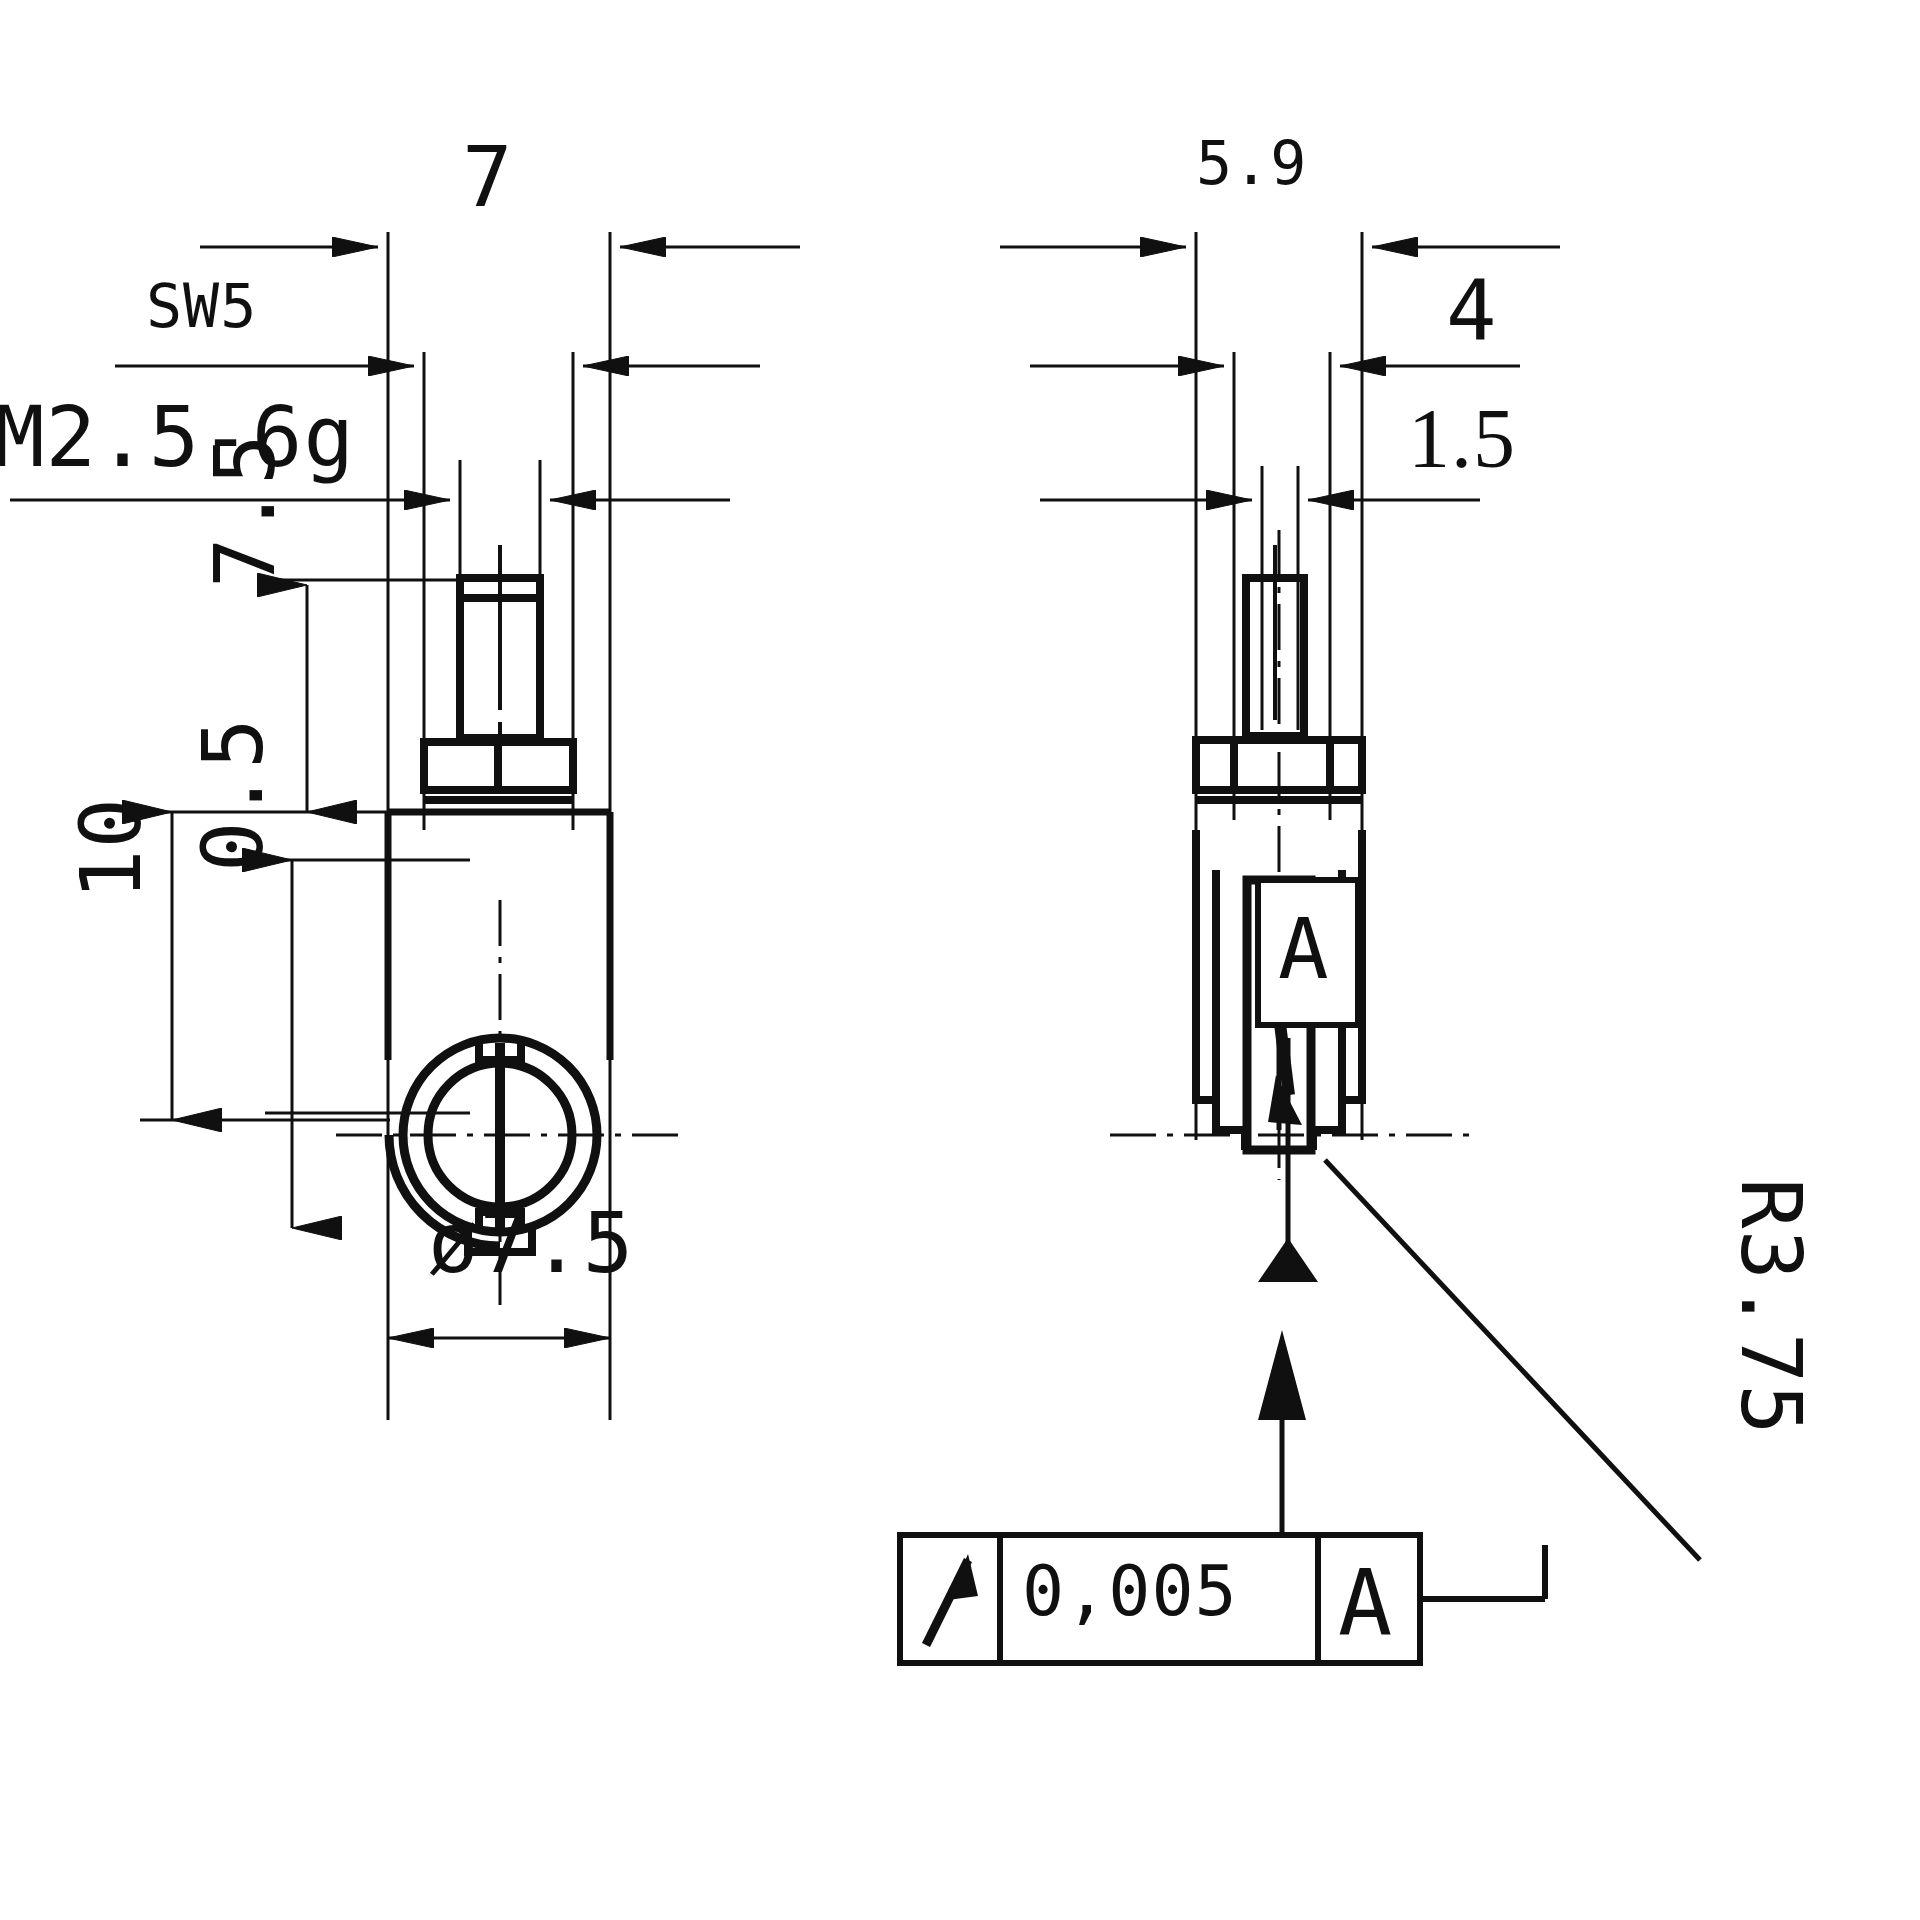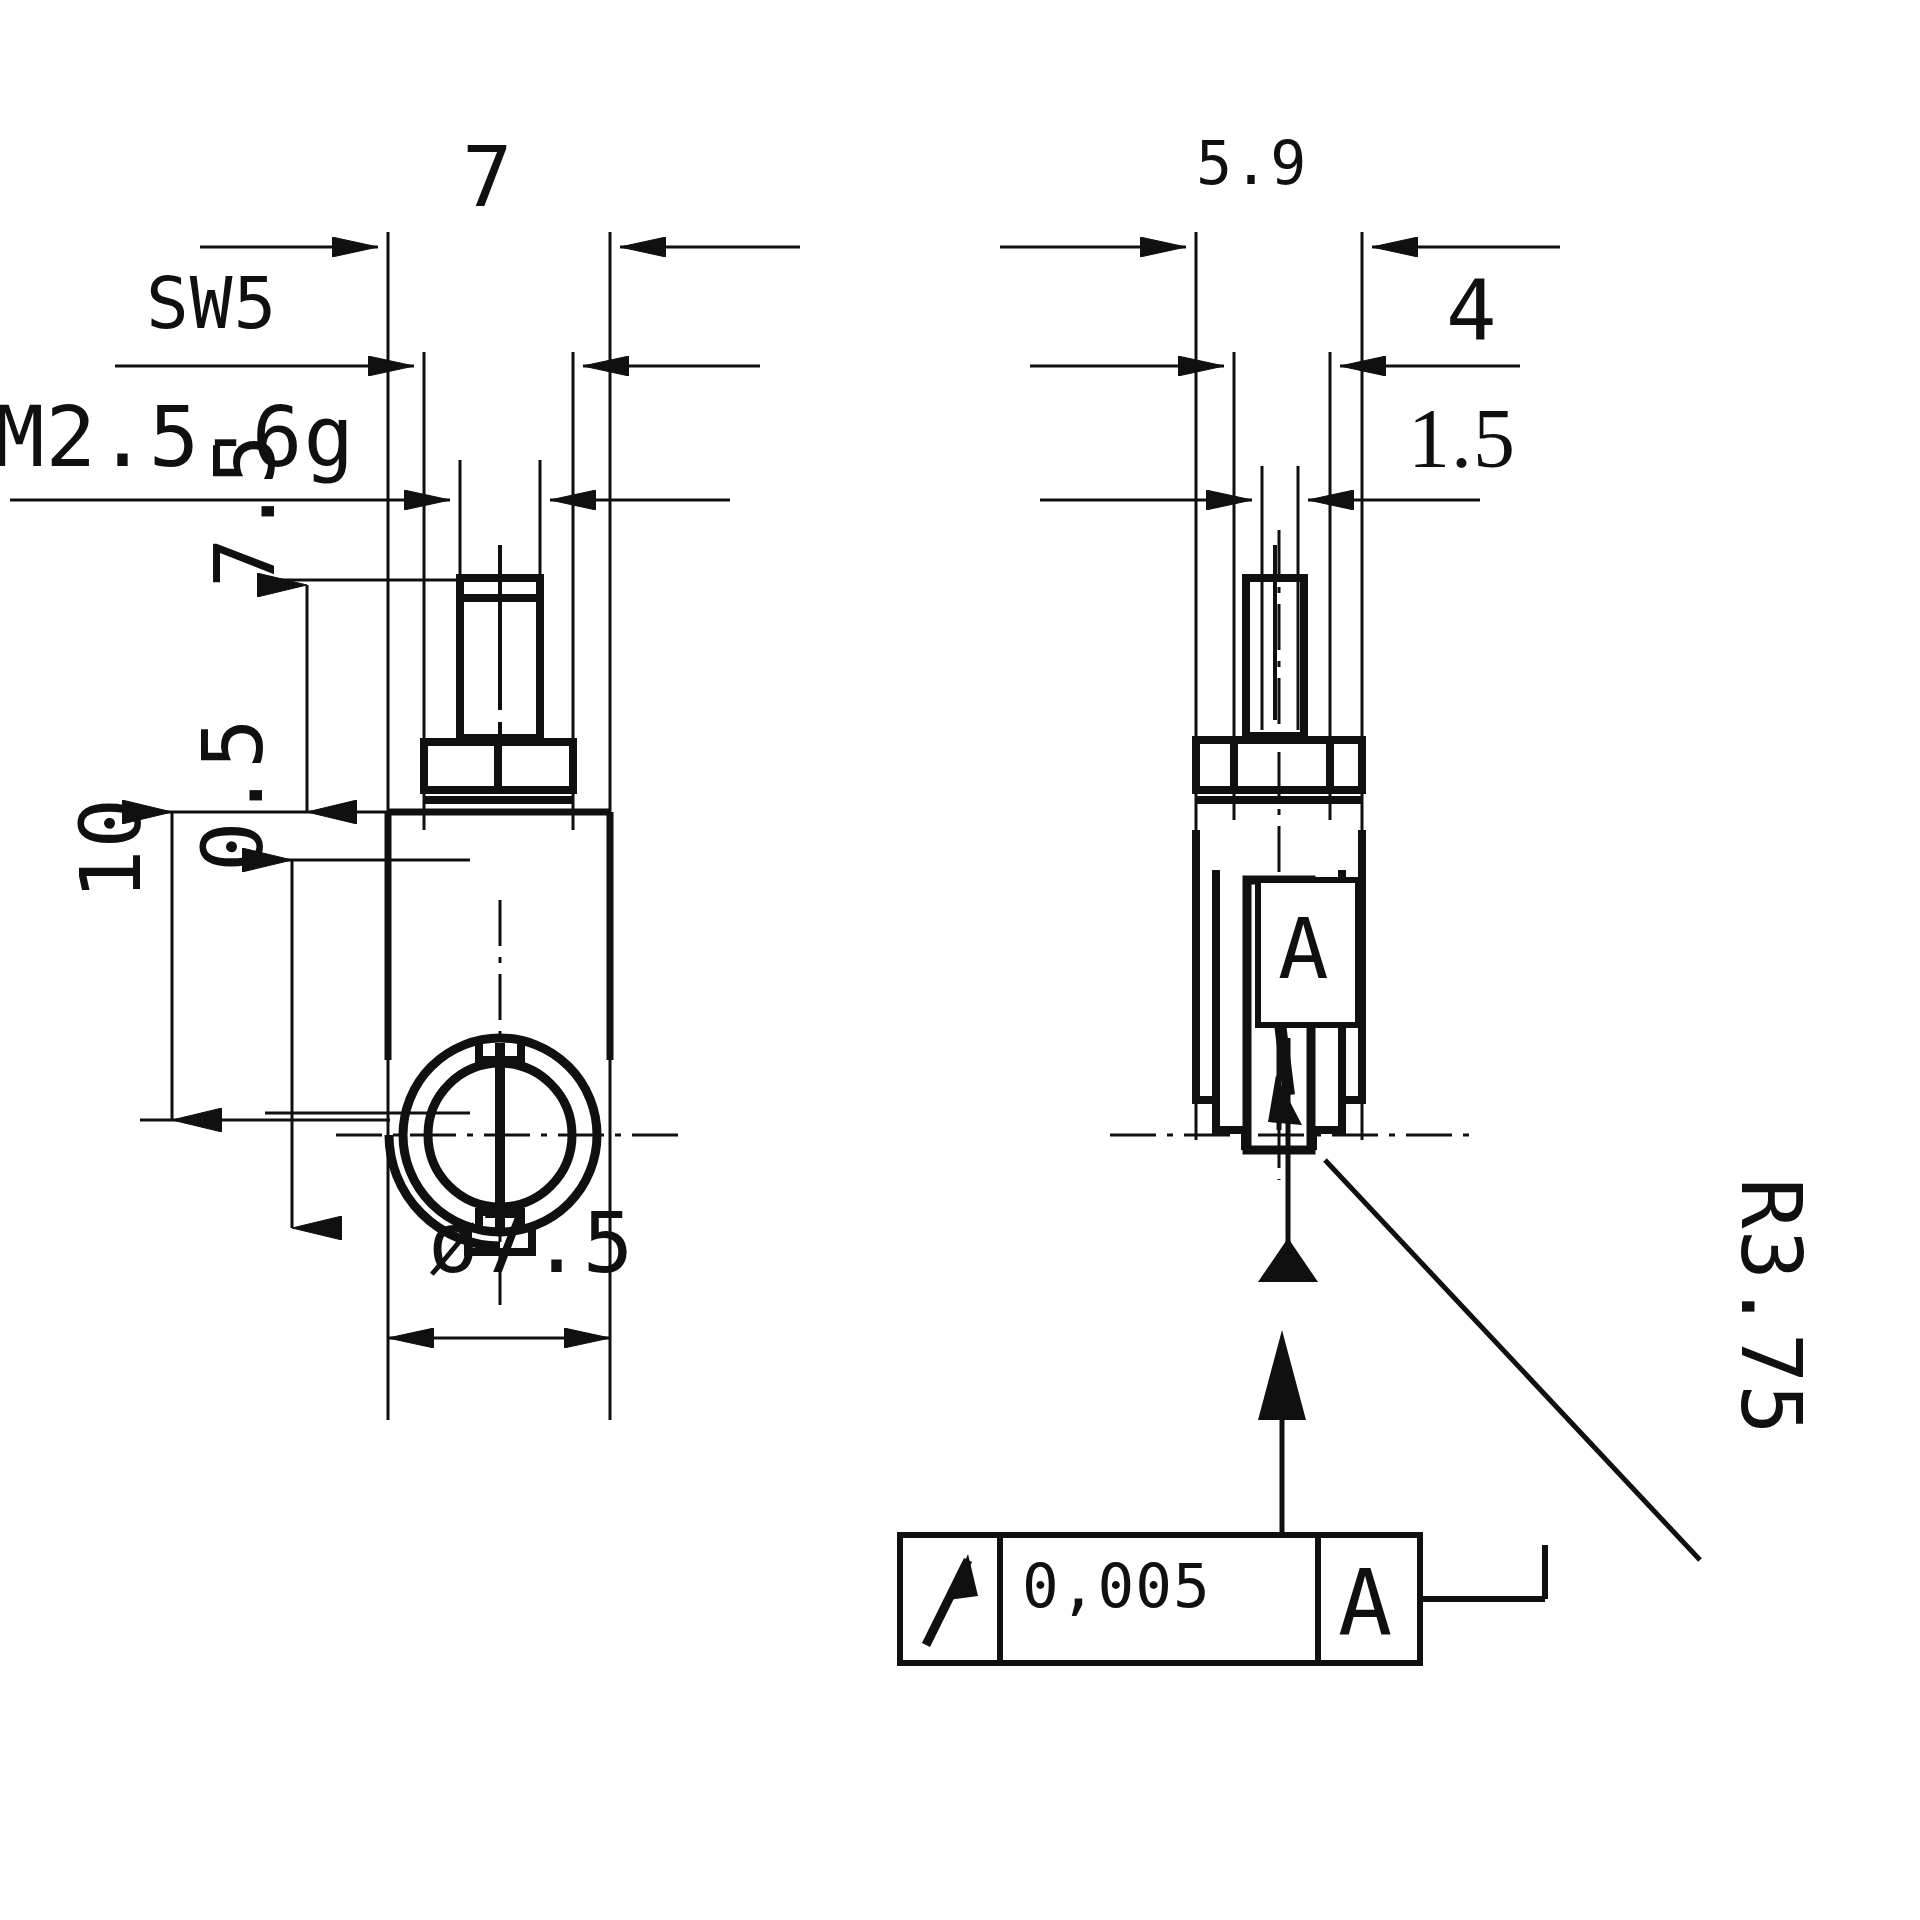--- a/index.html
+++ b/index.html
@@ -195,21 +195,21 @@
         <line x1="1925" y1="0" x2="1925" y2="0"></line>
         <line x1="926" y1="1645" x2="968" y2="1560"></line>
       </g>
       <path d="M968,1554 L948,1600 L978,1596 Z" fill="#101010" stroke="none"></path>
 
     </g>
   </svg>
 
   <div class="txt" style="left:462px;top:128px;font-size:84px;">7</div>
 
-  <div class="txt" style="left:146px;top:262px;font-size:71px;">SW5</div>
+  <div class="txt" style="left:146px;top:271px;font-size:60px;">SW5</div>
 
   <div class="txt" style="left:-6px;top:388px;font-size:84px;">M2.5-6g</div>
 
   <div class="txt" style="left:196px;top:588px;font-size:84px;transform:rotate(-90deg);transform-origin:left top;">7.5</div>
 
   <div class="txt" style="left:62px;top:900px;font-size:84px;transform:rotate(-90deg);transform-origin:left top;">10</div>
 
   <div class="txt" style="left:184px;top:872px;font-size:84px;transform:rotate(-90deg);transform-origin:left top;">0.5</div>
 
   <div class="txt" style="left:408px;top:1194px;font-size:84px;margin-left:20px;">ø7.5</div>
@@ -217,17 +217,17 @@
   <div class="txt" style="left:1196px;top:128px;font-size:60px;">5.9</div>
 
   <div class="txt" style="left:1446px;top:262px;font-size:84px;">4</div>
 
   <div class="txt" style="left:1408px;top:390px;font-size:84px;font-family:Liberation Serif, serif;">1.5</div>
 
   <div class="txt" style="left:1820px;top:1178px;font-size:84px;transform:rotate(90deg);transform-origin:left top;">R3.75</div>
 
   <div class="txt" style="left:1278px;top:900px;font-size:84px;">A</div>
 
-  <div class="txt" style="left:1022px;top:1550px;font-size:61px;">0,005</div>
+  <div class="txt" style="left:1022px;top:1550px;font-size:70px;">0,005</div>
 
   <div class="txt" style="left:1338px;top:1550px;font-size:90px;">A</div>
 
 </div>
 
 </body></html>

